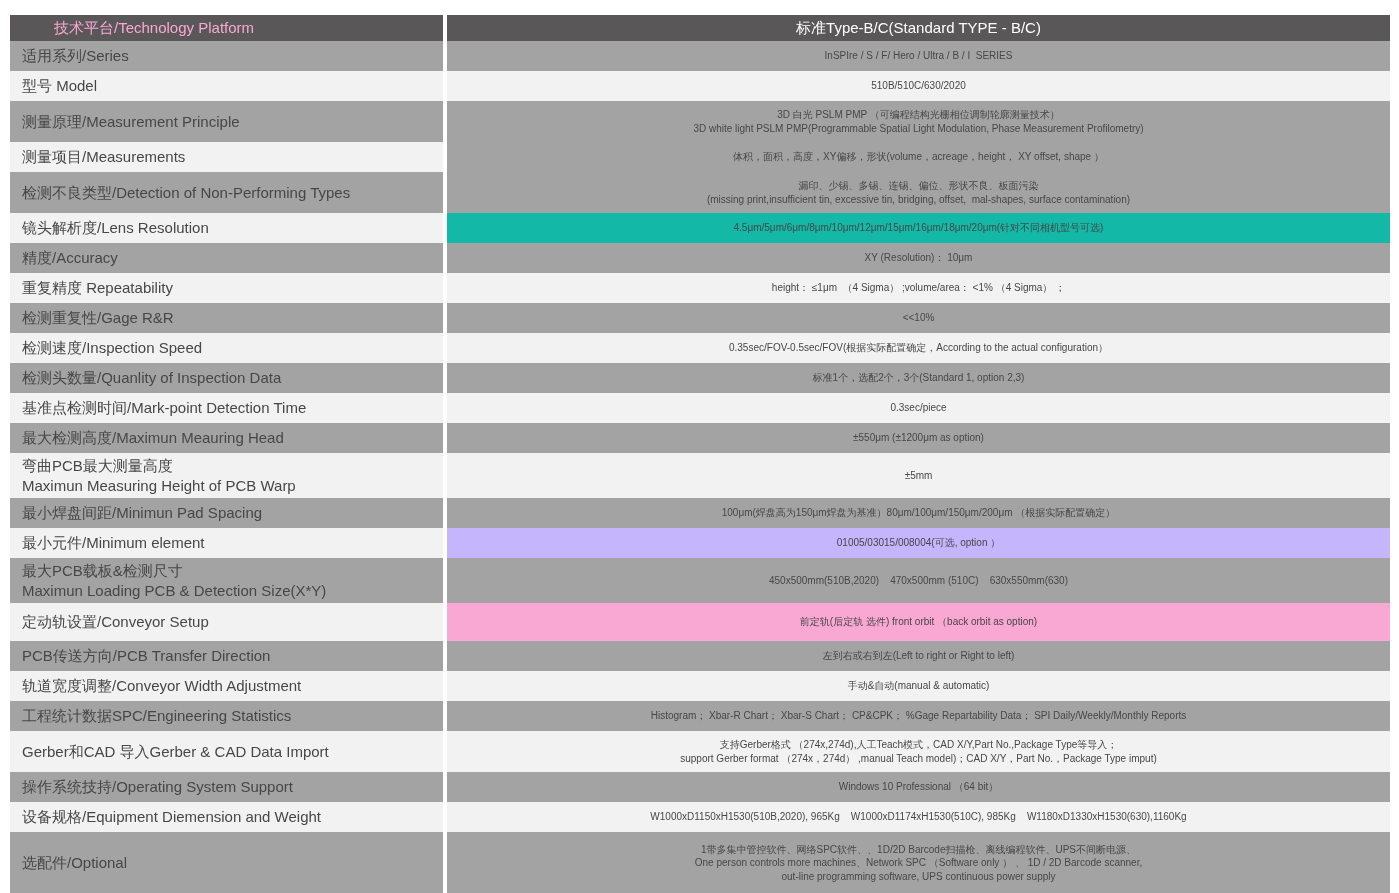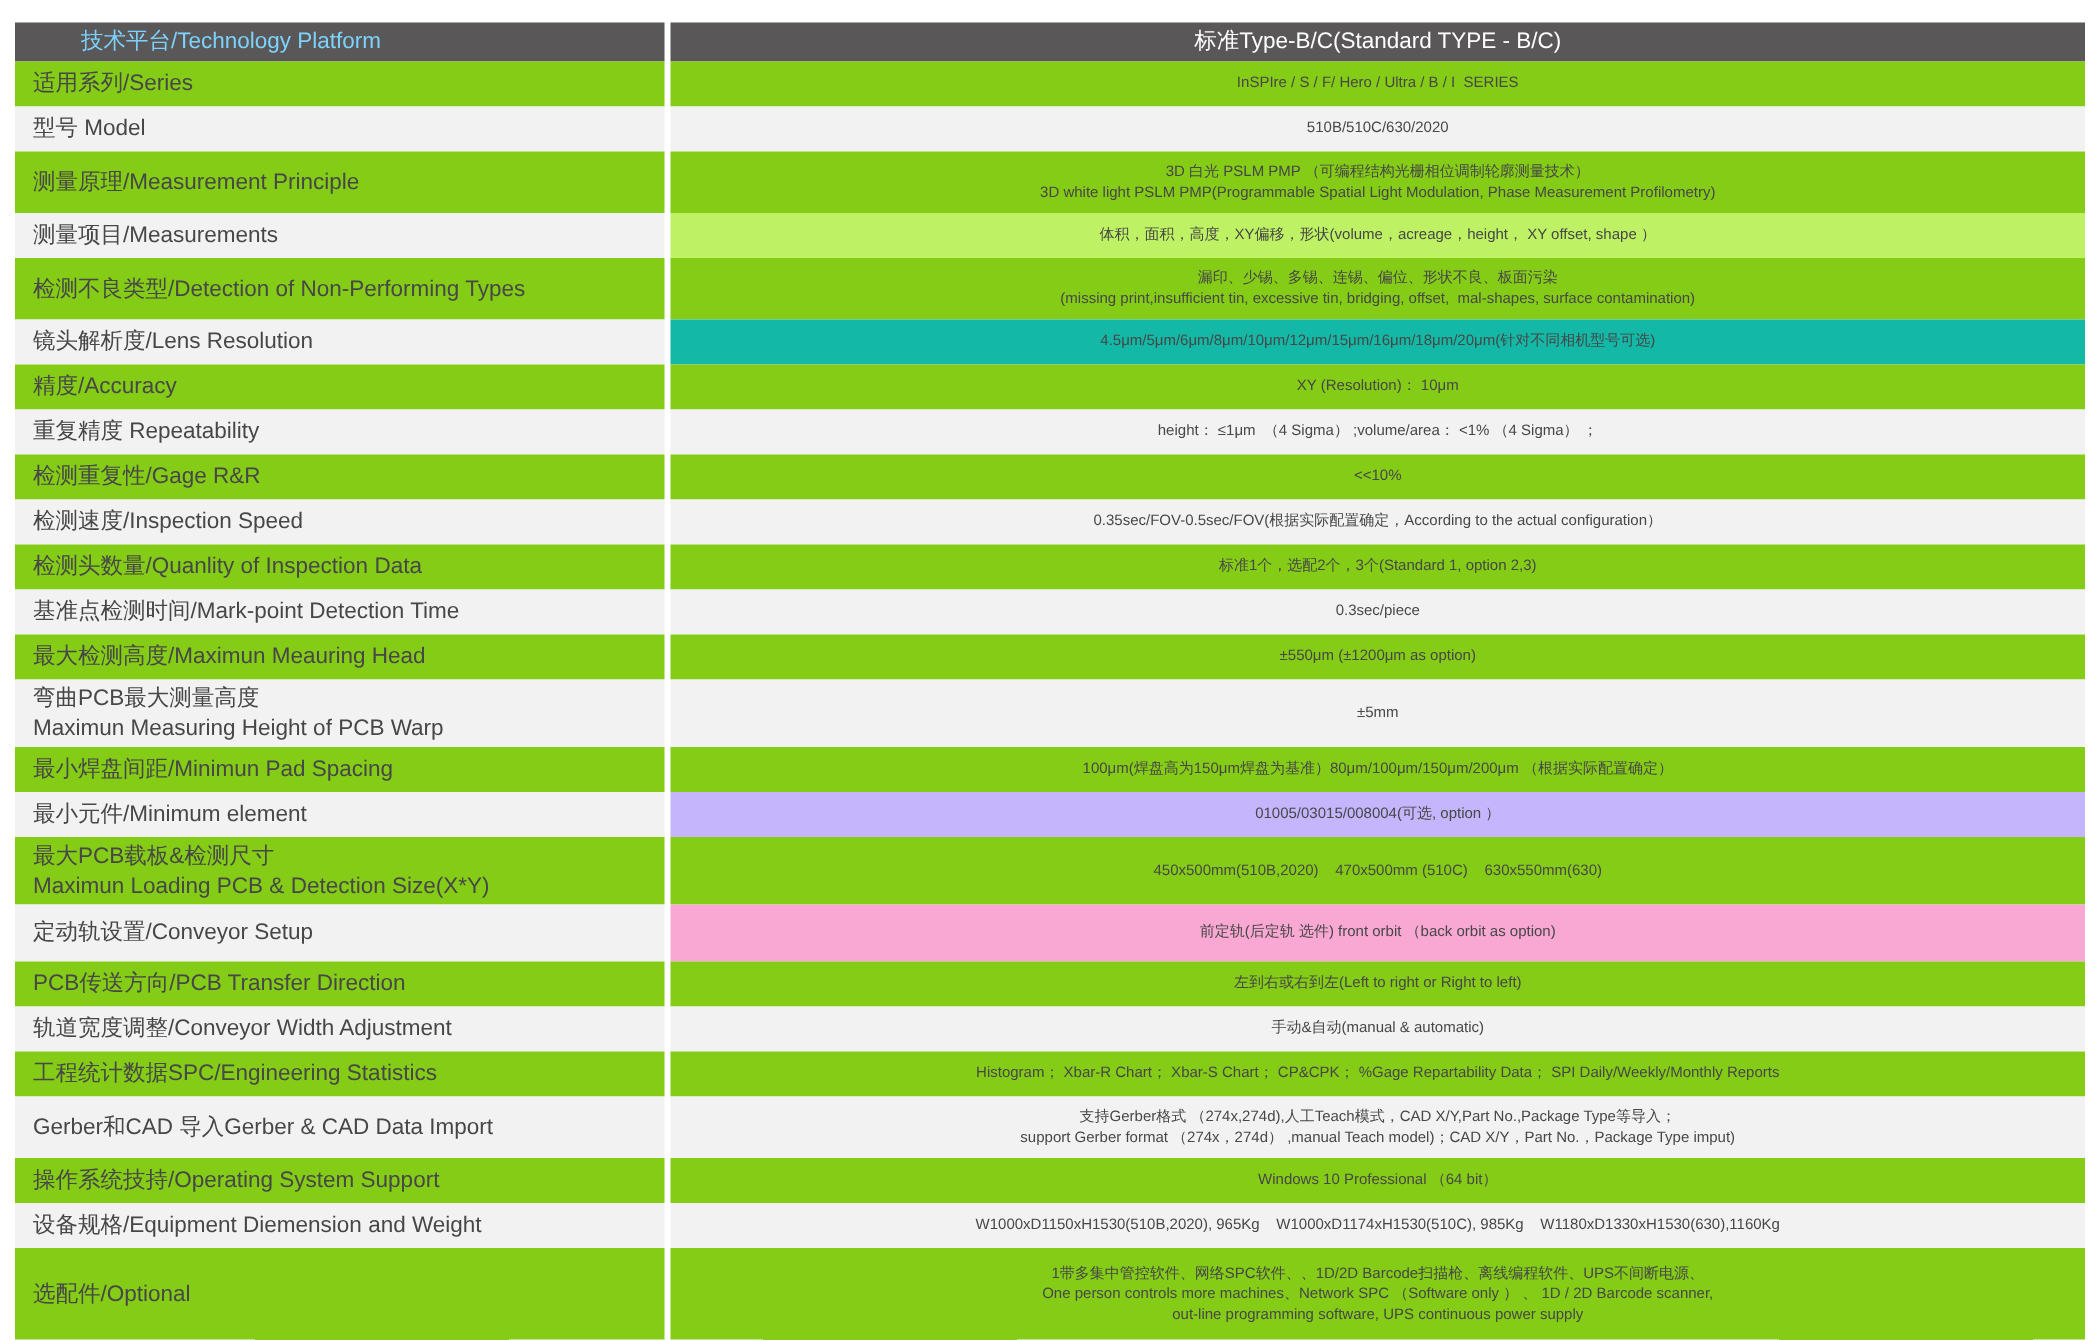--- a/index.html
+++ b/index.html
@@ -11,21 +11,21 @@
   }
   .spec-table{
     position:absolute;left:10px;top:15px;width:1380px;
     display:flex;flex-direction:column;
   }
   .row{
     display:flex;column-gap:4px;min-height:30px;
   }
   .cell{
     display:flex;flex-direction:column;justify-content:center;
-    background:#84cc16;
+    background:#a3a3a3;
   }
   .cell.label{
     width:433px;flex:0 0 433px;box-sizing:border-box;
     padding:3px 6px 3px 12px;
     text-align:left;font-size:15px;line-height:1.3;
   }
   .cell.value{
     flex:1 1 auto;box-sizing:border-box;
     padding:3px 8px;
     text-align:center;font-size:10px;line-height:1.35;
@@ -38,21 +38,21 @@
   .row.header-row .cell.value{font-size:15px;}
   .row.tall{min-height:38px;}
   .row.lines2{min-height:41px;}
   .row.lines3{min-height:62px;}
 </style>
 </head>
 <body style="color: rgb(71, 71, 71); background: rgb(255, 255, 255);">
 
 <div class="spec-table">
   <div class="row header-row">
-    <div class="cell label" style="background: rgb(89, 87, 87); color: #7dd3fc; padding-left: 44px;">技术平台/Technology Platform</div>
+    <div class="cell label" style="background: rgb(89, 87, 87); color: #f9a8d4; padding-left: 44px;">技术平台/Technology Platform</div>
     <div class="cell value" style="background: rgb(89, 87, 87); color: rgb(255, 255, 255);">标准Type-B/C(Standard TYPE - B/C)</div>
   </div>
   <div id="rows">
   <div class="row">
     <div class="cell label">
           <div>适用系列/Series</div>
         </div>
     <div class="cell value">
           <div>InSPIre / S / F/ Hero / Ultra / B / I  SERIES</div>
         </div>
@@ -74,21 +74,21 @@
     <div class="cell value">
           <div>3D 白光 PSLM PMP （可编程结构光栅相位调制轮廓测量技术）</div>
           <div>3D white light PSLM PMP(Programmable Spatial Light Modulation, Phase Measurement Profilometry)</div>
         </div>
   </div>
 
   <div class="row">
     <div class="cell label shade" style="background: rgb(242, 242, 242);">
           <div>测量项目/Measurements</div>
         </div>
-    <div class="cell value shade" style="background: #bef264;">
+    <div class="cell value shade" style="background: #a3a3a3;">
           <div>体积，面积，高度，XY偏移，形状(volume，acreage，height， XY offset, shape ）</div>
         </div>
   </div>
 
   <div class="row lines2">
     <div class="cell label">
           <div>检测不良类型/Detection of Non-Performing Types</div>
         </div>
     <div class="cell value">
           <div>漏印、少锡、多锡、连锡、偏位、形状不良、板面污染</div>

